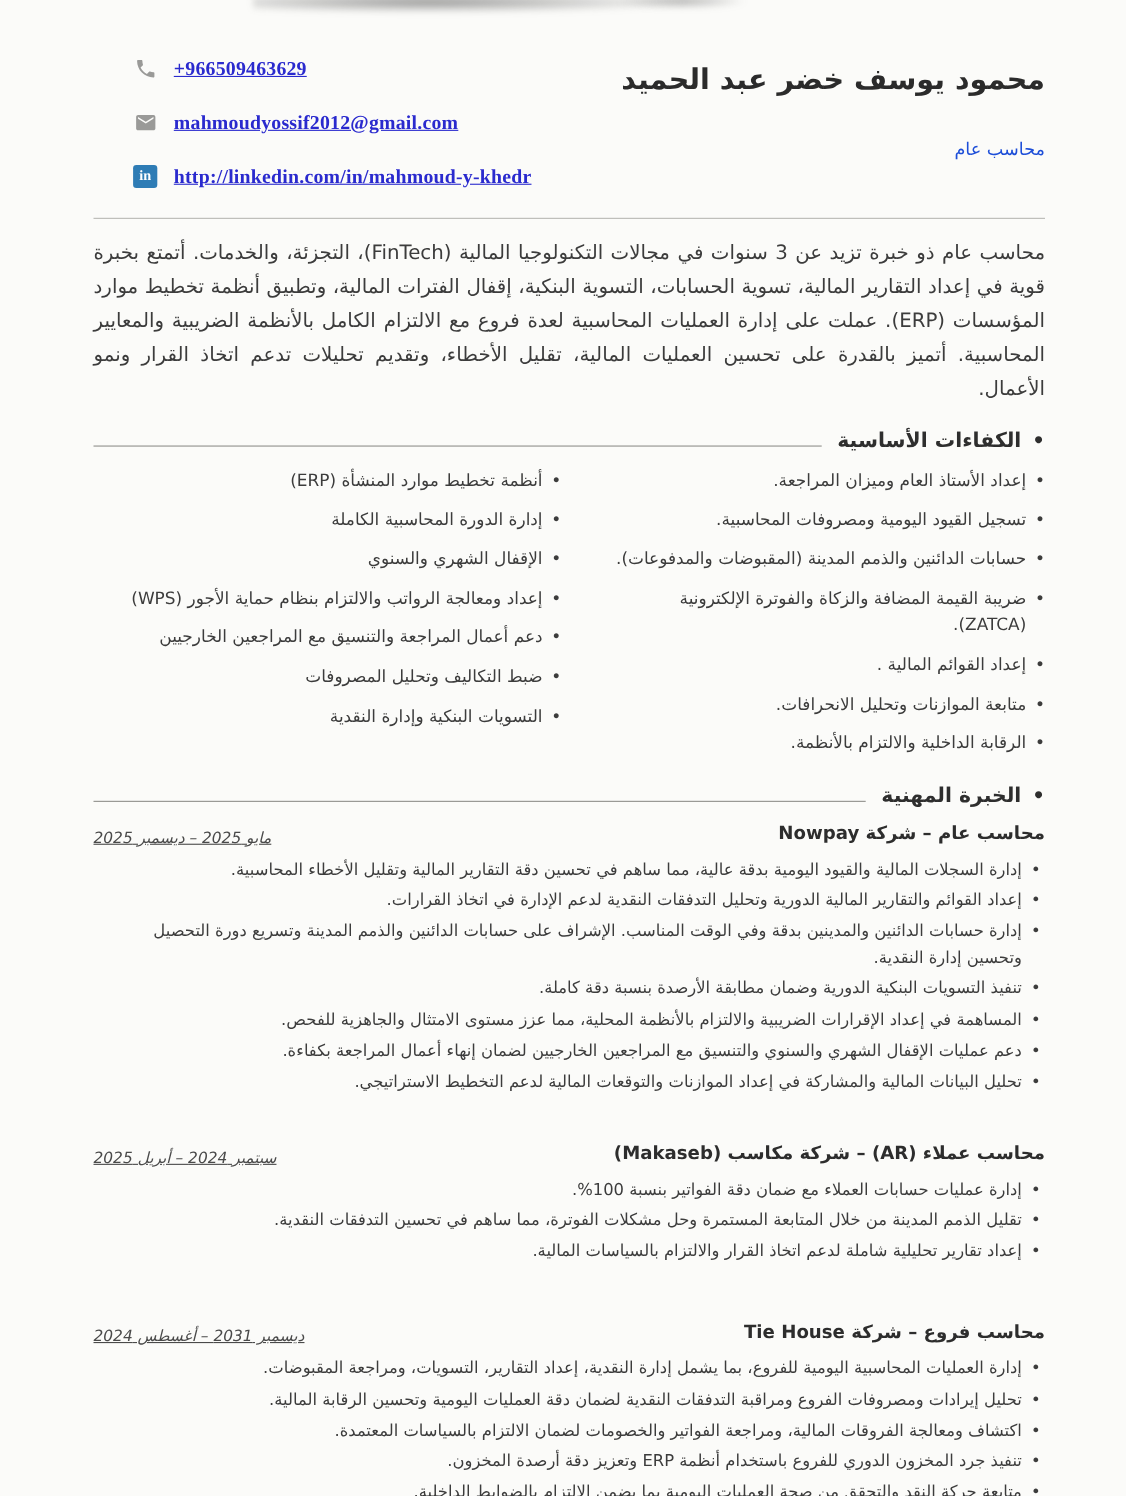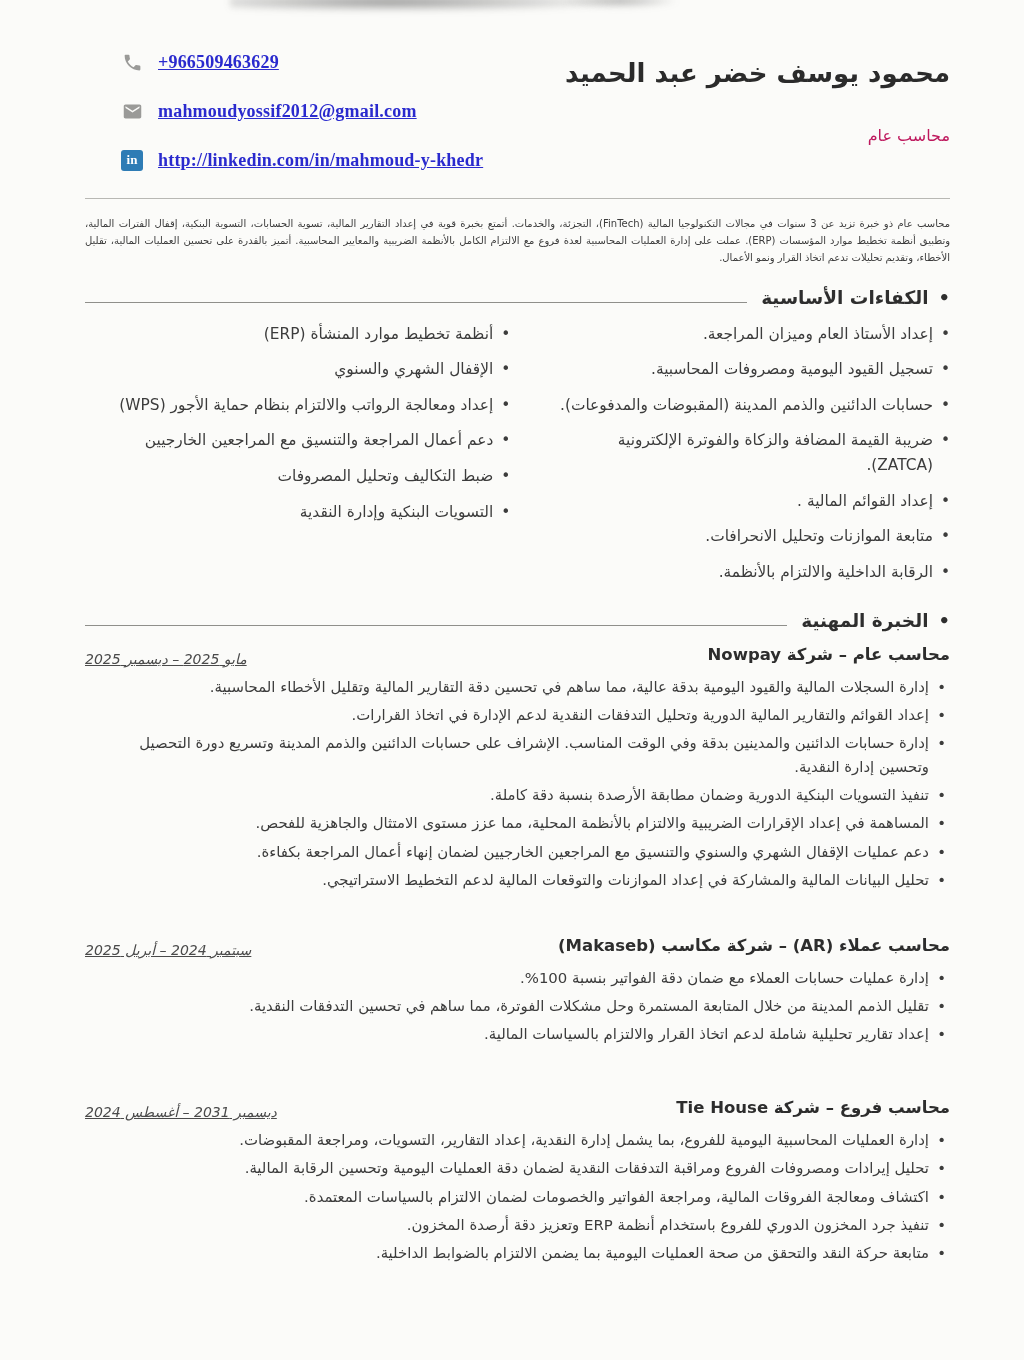--- a/index.html
+++ b/index.html
@@ -36,28 +36,28 @@
     display:flex; align-items:center; justify-content:center; }
   a.clink {
     font-family:"Liberation Serif","DejaVu Serif",serif;
     font-size:18px; font-weight:600; color:#2a2ace; text-decoration:underline;
     letter-spacing:.2px;
   }
   .location-text { direction:rtl; font-size:16.5px; color:#3c3c3c; }
 
   .name-block { text-align:right; direction:rtl; padding-top:8px; }
   .person-name { font-size:26px; font-weight:bold; color:#2b2b2b; letter-spacing:.3px; }
-  .person-title { margin-top:38px; font-size:16px; color:#be185d; }
+  .person-title { margin-top:38px; font-size:16px; color:#1d4ed8; }
 
   .rule { height:1px; background:#b8b8b4; margin:26px 0 16px 0; }
 
   
   .summary {
     direction:rtl; text-align:justify;
-    font-size:10px; line-height:1.72; color:#3c3c3c;
+    font-size:18px; line-height:1.72; color:#3c3c3c;
     margin-bottom:20px;
   }
 
   
   .sec-head { display:flex; direction:rtl; align-items:center; margin:10px 0 14px 0; }
   .sec-bullet { font-size:18px; font-weight:bold; color:#2e2e2e; margin-left:10px; }
   .sec-title { font-size:18.5px; font-weight:bold; color:#2e2e2e; white-space:nowrap; }
   .sec-line { flex:1; height:1px; background:#8f8f8b; margin:10px 14px 0 0; align-self:center; }
 
   
@@ -139,20 +139,21 @@
       <li>إعداد الأستاذ العام وميزان المراجعة.</li>
       <li>تسجيل القيود اليومية ومصروفات المحاسبية.</li>
       <li>حسابات الدائنين والذمم المدينة (المقبوضات والمدفوعات).</li>
       <li>ضريبة القيمة المضافة والزكاة والفوترة الإلكترونية (ZATCA).</li>
       <li>إعداد القوائم المالية .</li>
       <li>متابعة الموازنات وتحليل الانحرافات.</li>
       <li>الرقابة الداخلية والالتزام بالأنظمة.</li>
     </ul>
     <ul class="blist">
       <li>أنظمة تخطيط موارد المنشأة (ERP)</li>
+      <li>إدارة الدورة المحاسبية الكاملة</li>
       <li>الإقفال الشهري والسنوي</li>
       <li>إعداد ومعالجة الرواتب والالتزام بنظام حماية الأجور (WPS)</li>
       <li>دعم أعمال المراجعة والتنسيق مع المراجعين الخارجيين</li>
       <li>ضبط التكاليف وتحليل المصروفات</li>
       <li>التسويات البنكية وإدارة النقدية</li>
     </ul>
   </div>
 
   <div class="sec-head">
     <span class="sec-bullet">•</span>

